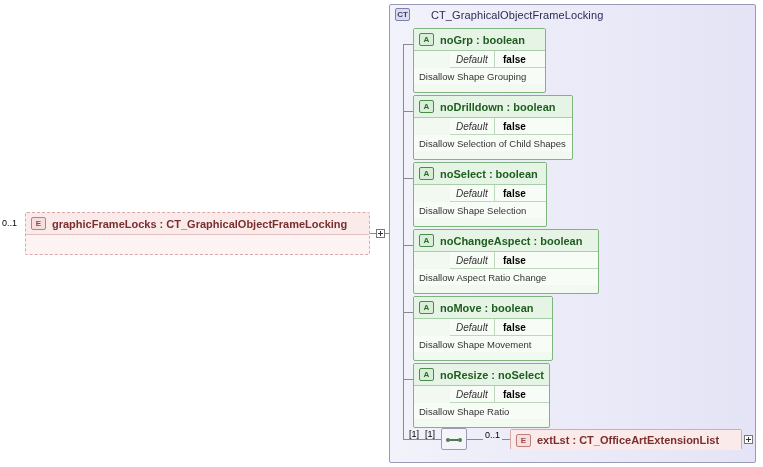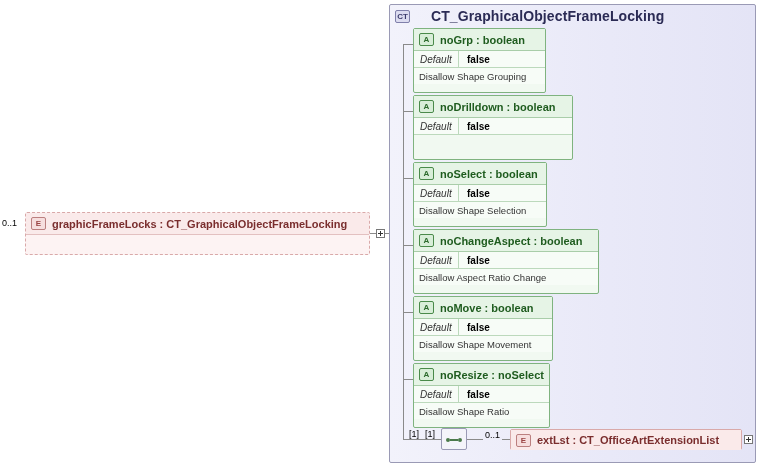--- a/index.html
+++ b/index.html
@@ -63,22 +63,22 @@
     border: 1px solid #4a8a4a;
     background: #d8eed8;
     color: #2d6b2d;
   }
   .badge-e {
     border: 1px solid #bb7f7f;
     background: #f6dede;
     color: #9a4444;
   }
   .ct-title {
-    font-size: 14px;
-    font-weight: bold;
+    font-size: 11px;
+    font-weight: normal;
     color: #2b2b55;
     letter-spacing: .1px;
   }
 
   
   .attr {
     border: 1px solid #7fb37f;
     background: #f1f9f1;
     border-radius: 2px;
   }
@@ -99,20 +99,21 @@
     color: #1f5c1f;
   }
   .attr .default-row {
     position: relative;
     height: 17px;
     border-bottom: 1px solid #bcd9bc;
     display: flex;
     align-items: center;
     box-sizing: border-box;
     background: #f7fcf7;
+    margin-left: 36px;
   }
   .attr .default-label {
     font-style: italic;
     font-size: 10px;
     color: #333;
     padding-left: 6px;
     width: 44px;
     box-sizing: border-box;
   }
   .attr .default-sep {
@@ -283,20 +284,21 @@
   <div class="box attr" style="left:413px; top:95px; width:160px; height:65px;">
     <div class="title-row">
       <span class="badge badge-a">A</span>
       <span class="attr-name">noDrilldown : boolean</span>
     </div>
     <div class="default-row">
       <span class="default-label">Default</span>
       <span class="default-sep"></span>
       <span class="default-value">false</span>
     </div>
+    <div class="doc-row">Disallow Selection of Child Shapes</div>
   </div>
 
   <div class="ln h" style="left:403px; top:178px; width:10px;"></div>
   <div class="box attr" style="left:413px; top:162px; width:134px; height:65px;">
     <div class="title-row">
       <span class="badge badge-a">A</span>
       <span class="attr-name">noSelect : boolean</span>
     </div>
     <div class="default-row">
       <span class="default-label">Default</span>

